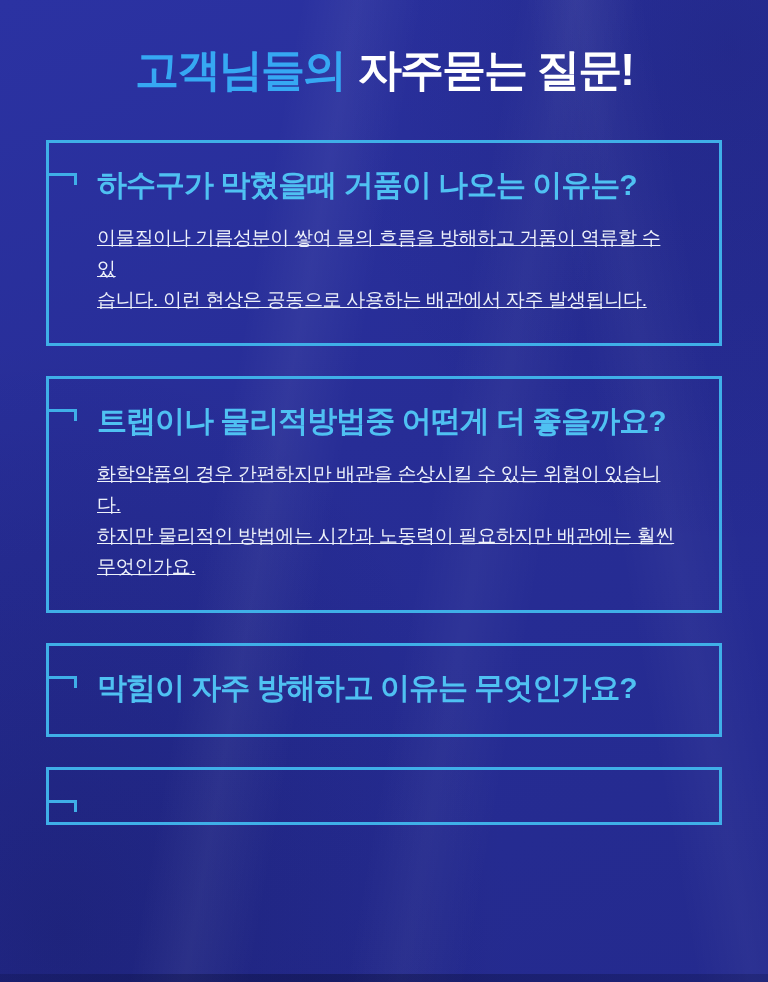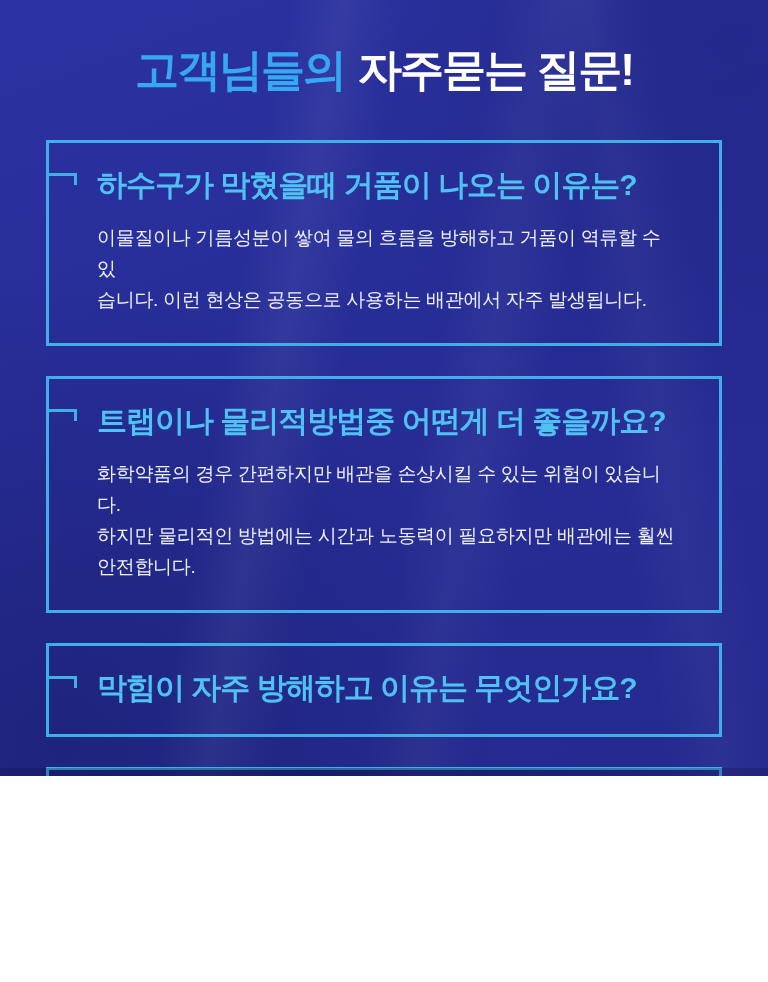--- a/index.html
+++ b/index.html
@@ -11,21 +11,21 @@
     --answer: #EDF1FA;
   }
   * { margin: 0; padding: 0; box-sizing: border-box; }
   html, body {
     width: 768px; height: 982px;
     font-family: "Liberation Sans", "DejaVu Sans", sans-serif;
   }
   body { overflow: hidden; }
   .page {
     position: relative;
-    width: 768px; height: 776px;
+    width: 768px; height: 982px;
     background:
       linear-gradient(160deg, #2B32A2 0%, #272D96 45%, #242A8E 100%);
     overflow: hidden;
   }
   
   .bg-texture {
     position: absolute; inset: 0;
     background:
       linear-gradient(100deg, rgba(255,255,255,0) 32%, rgba(255,255,255,0.05) 38%, rgba(255,255,255,0) 45%),
       linear-gradient(100deg, rgba(255,255,255,0) 55%, rgba(255,255,255,0.04) 61%, rgba(255,255,255,0) 68%),
@@ -78,20 +78,21 @@
     color: var(--question);
     line-height: 1.2;
   }
   .answer {
     margin-top: 20px;
     font-size: 19px;
     line-height: 1.62;
     letter-spacing: -0.3px;
     color: var(--answer);
     white-space: pre-line;
+    text-decoration: underline;
   }
 </style>
 </head>
 <body>
 
 <div class="page">
   <div class="bg-texture"></div>
 
   <header>
     <h1 class="page-title"><span class="accent">고객님들의</span><span class="rest">자주묻는 질문!</span></h1>
@@ -104,21 +105,21 @@
       <h2 class="question">하수구가 막혔을때 거품이 나오는 이유는?</h2>
       <p class="answer">이물질이나 기름성분이 쌓여 물의 흐름을 방해하고 거품이 역류할 수 있
 습니다. 이런 현상은 공동으로 사용하는 배관에서 자주 발생됩니다.</p>
     </section>
 
     <section class="faq-card">
       <span class="bracket"></span>
       <h2 class="question">트랩이나 물리적방법중 어떤게 더 좋을까요?</h2>
       <p class="answer">화학약품의 경우 간편하지만 배관을 손상시킬 수 있는 위험이 있습니다.
 하지만 물리적인 방법에는 시간과 노동력이 필요하지만 배관에는 훨씬
-안전합니다.</p>
+무엇인가요.</p>
     </section>
 
     <section class="faq-card">
       <span class="bracket"></span>
       <h2 class="question">막힘이 자주 방해하고 이유는 무엇인가요?</h2>
     </section>
 
     <section class="faq-card">
       <span class="bracket"></span>
     </section>

